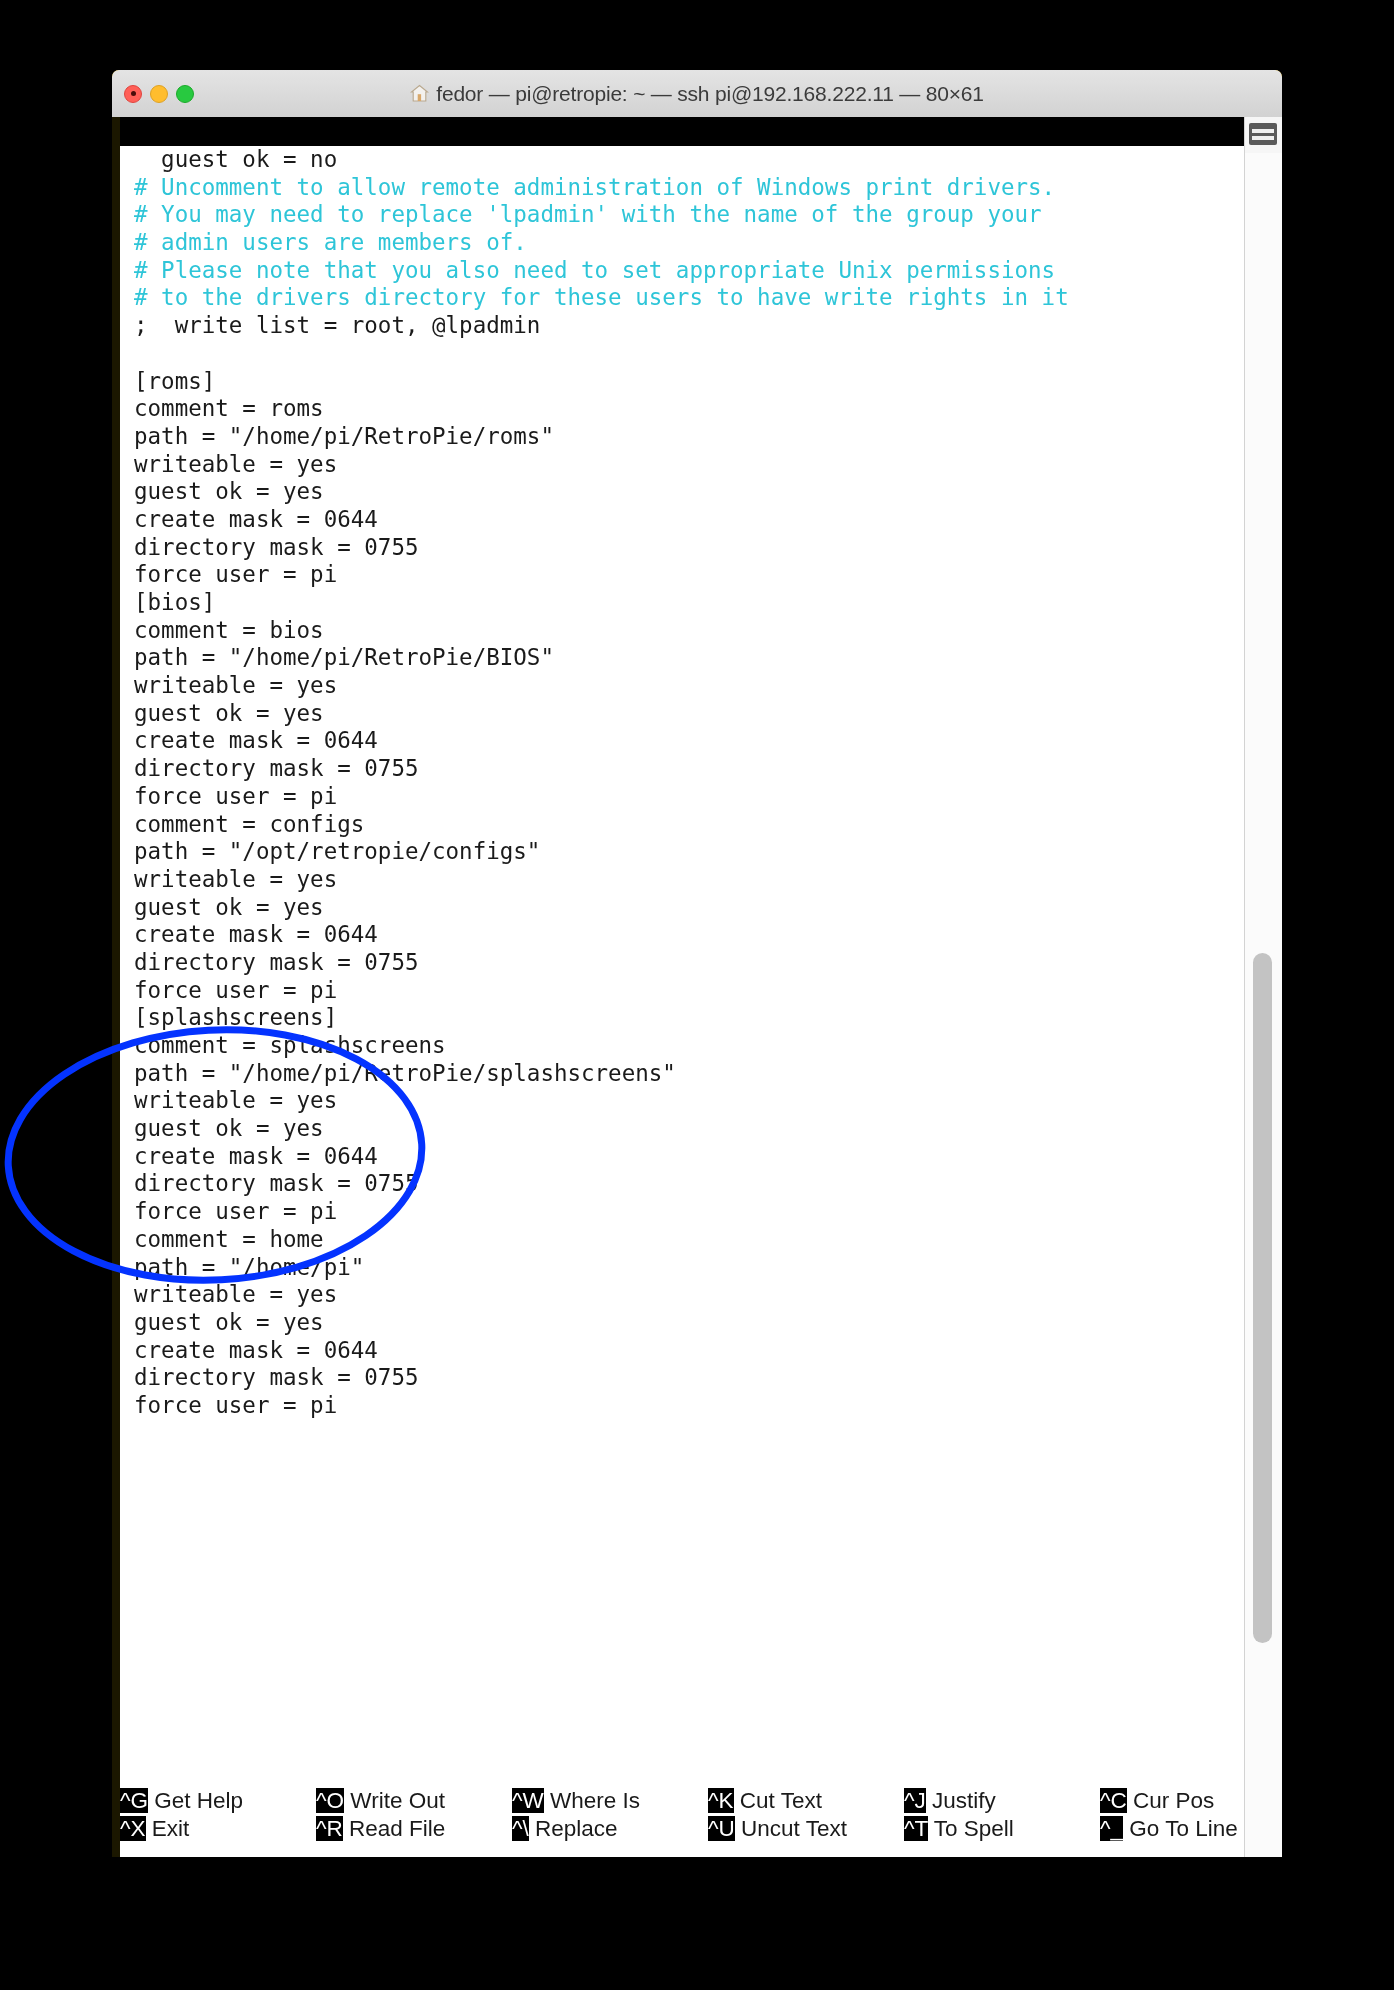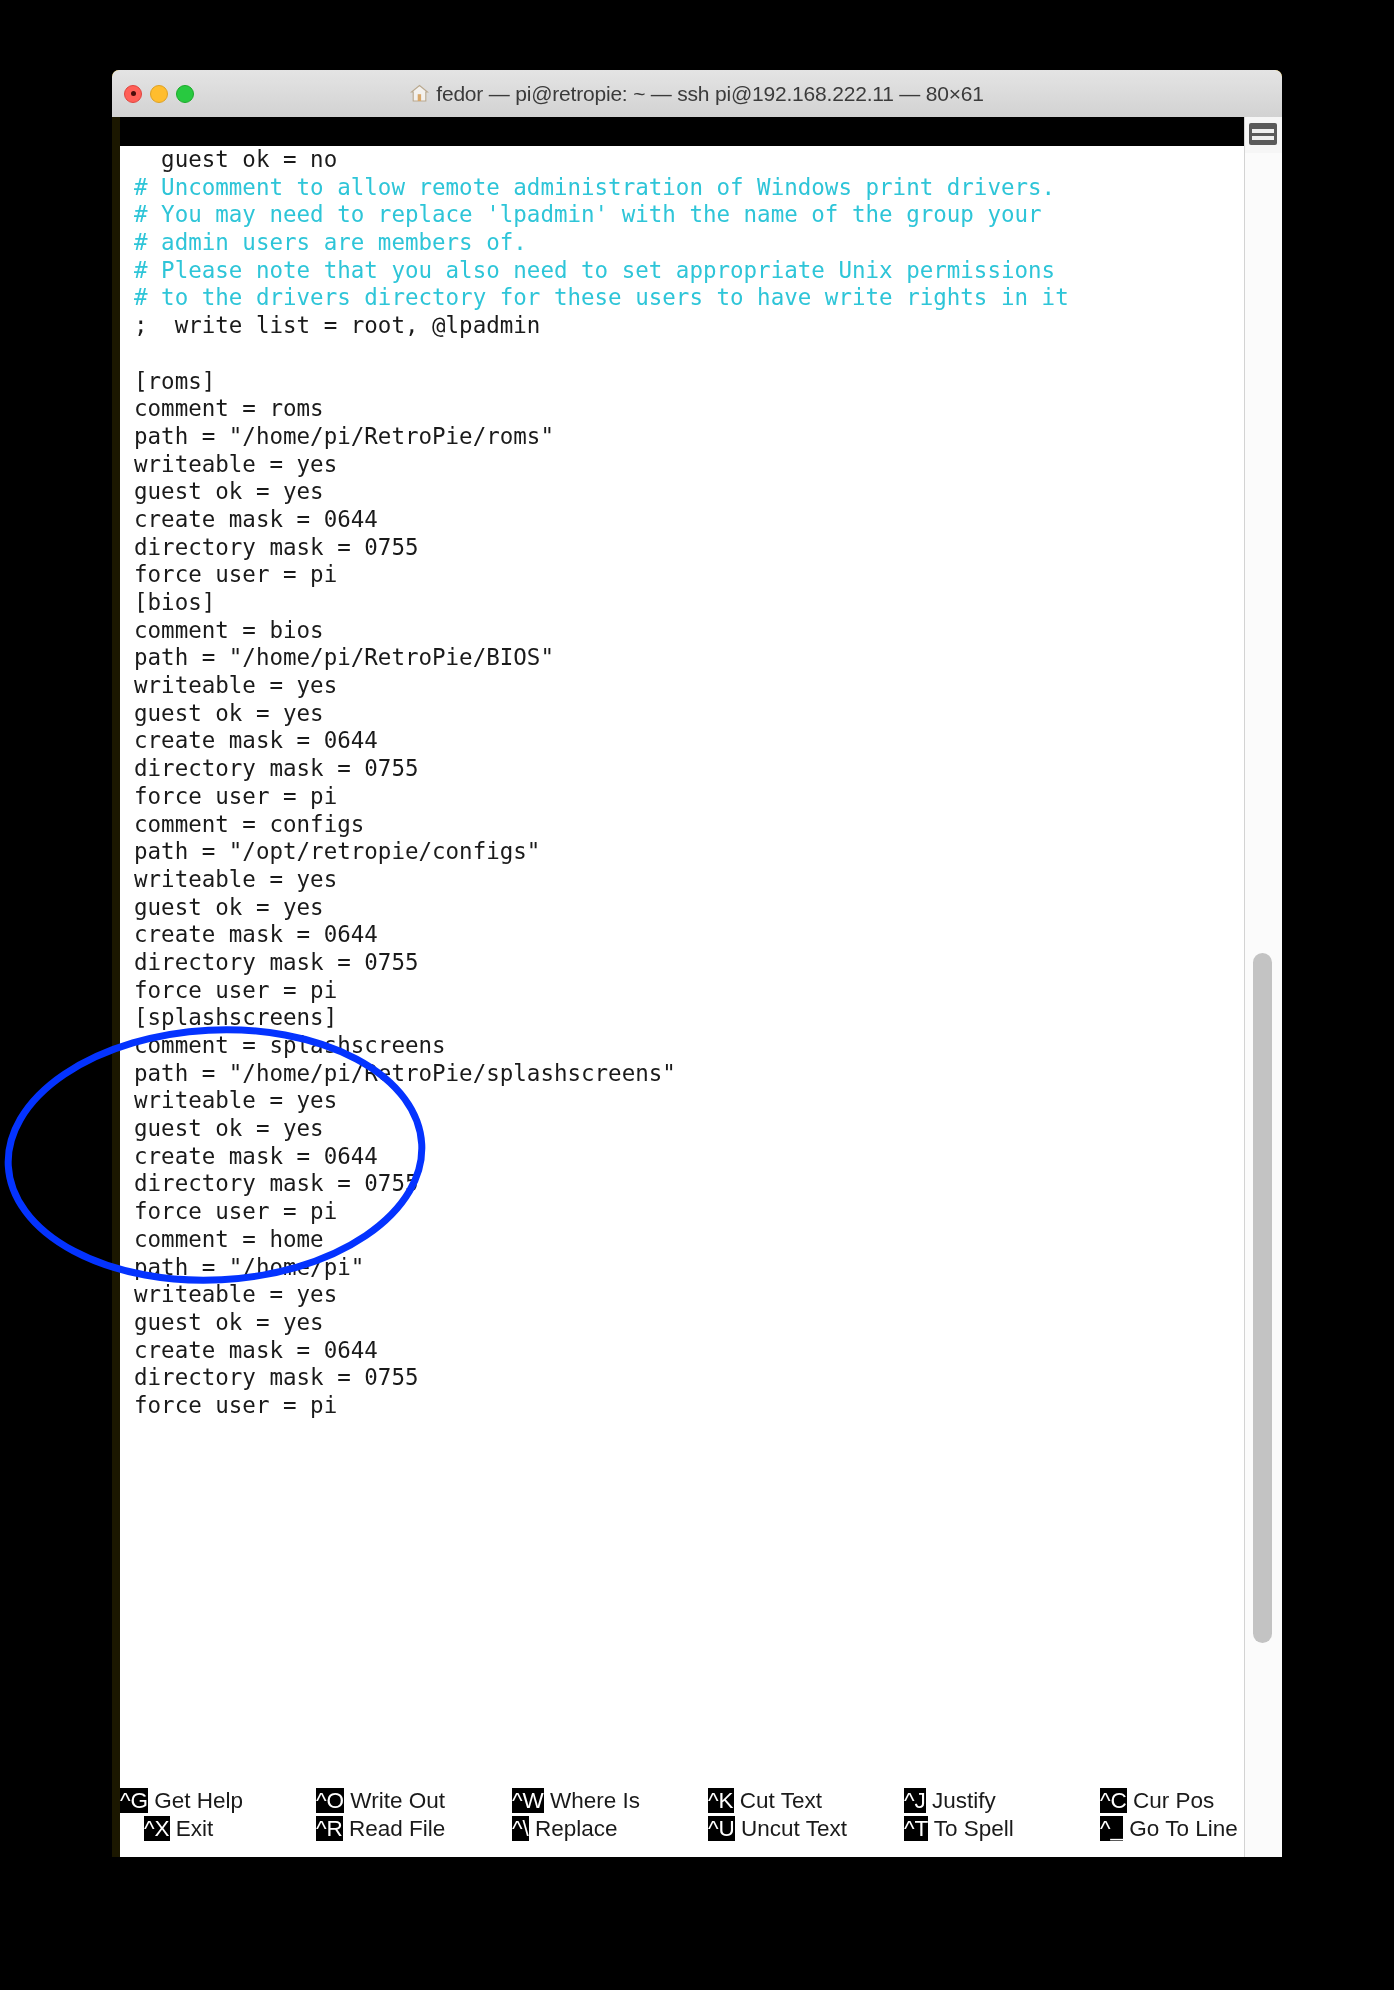--- a/index.html
+++ b/index.html
@@ -313,21 +313,21 @@
     <div id="help">
       <div class="help-row" id="help-row-1">
           <span class="hk" style="left: 0px;"><span class="key">^G</span><span class="lbl"> Get Help</span></span>
           <span class="hk" style="left: 196px;"><span class="key">^O</span><span class="lbl"> Write Out</span></span>
           <span class="hk" style="left: 392px;"><span class="key">^W</span><span class="lbl"> Where Is</span></span>
           <span class="hk" style="left: 588px;"><span class="key">^K</span><span class="lbl"> Cut Text</span></span>
           <span class="hk" style="left: 784px; text-align: right;"><span class="key">^J</span><span class="lbl"> Justify</span></span>
           <span class="hk" style="left: 980px;"><span class="key">^C</span><span class="lbl"> Cur Pos</span></span>
         </div>
       <div class="help-row" id="help-row-2">
-          <span class="hk" style="left: 0px; margin-left: 24px;"><span class="key">^X</span><span class="lbl"> Exit</span></span>
+          <span class="hk" style="left: 0px;"><span class="key">^X</span><span class="lbl"> Exit</span></span>
           <span class="hk" style="left: 196px; text-align: center;"><span class="key">^R</span><span class="lbl"> Read File</span></span>
           <span class="hk" style="left: 392px;"><span class="key">^\</span><span class="lbl"> Replace</span></span>
           <span class="hk" style="left: 588px;"><span class="key">^U</span><span class="lbl"> Uncut Text</span></span>
           <span class="hk" style="left: 784px;"><span class="key">^T</span><span class="lbl"> To Spell</span></span>
           <span class="hk" style="left: 980px;"><span class="key">^_</span><span class="lbl"> Go To Line</span></span>
         </div>
     </div>
   </div>
 
   <div id="scroll-col">

